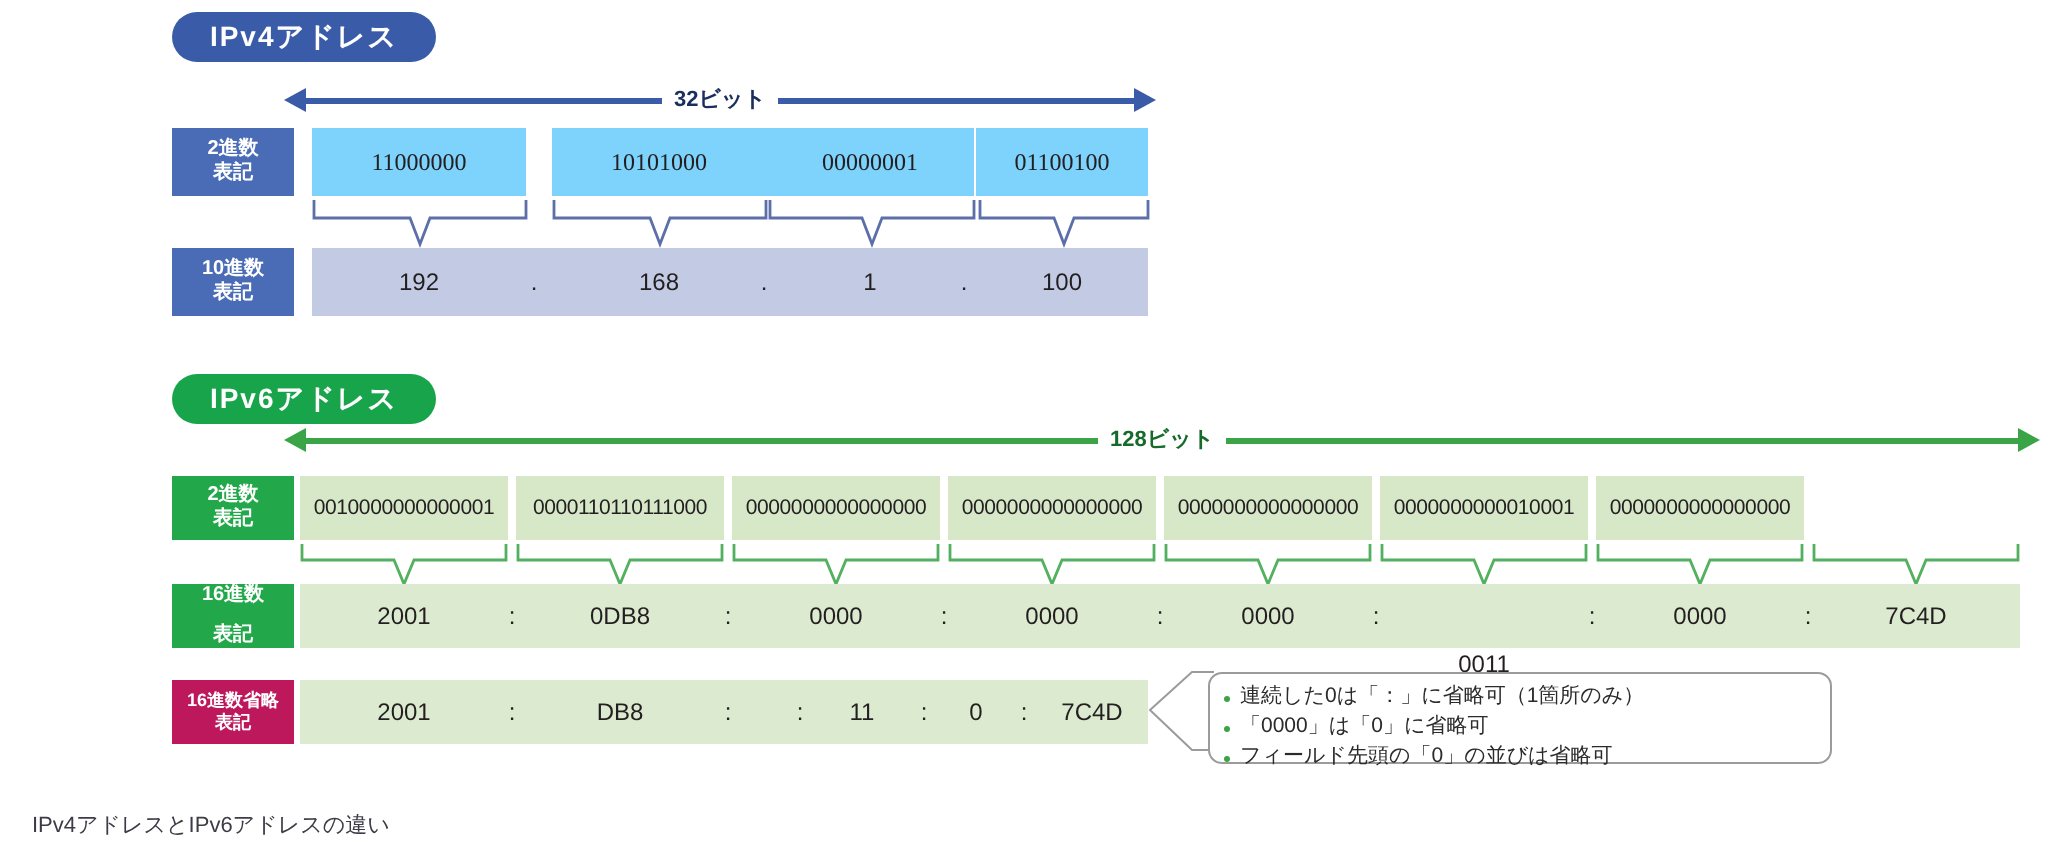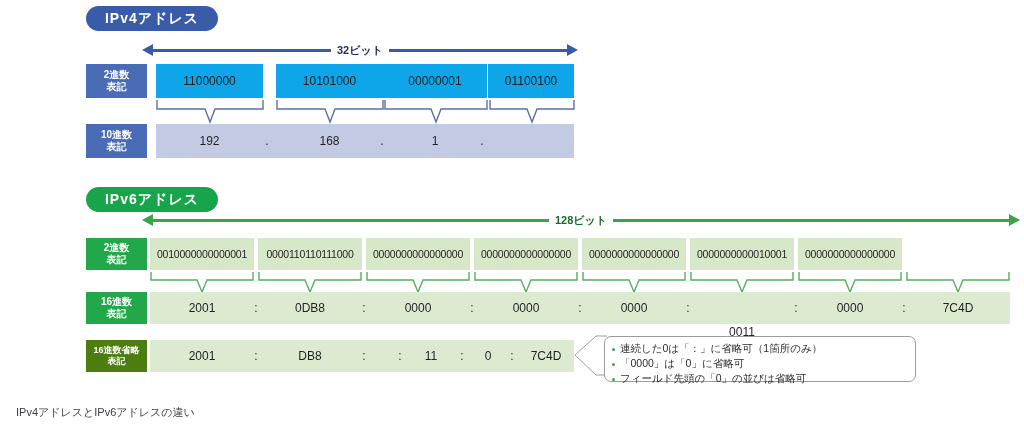--- a/index.html
+++ b/index.html
@@ -48,29 +48,29 @@
   .rowlabel{
     position:absolute;
     display:flex;flex-direction:column;align-items:center;justify-content:center;
     color:#ffffff;font-weight:bold;line-height:1.18;
     text-align:center;
   }
   .rowlabel.v4a{background:#4a6bb5;}
   .rowlabel.v4b{background:#4a6bb5;}
   .rowlabel.v6a{background:#22a84a;}
   .rowlabel.v6b{background:#22a84a;}
-  .rowlabel.v6c{background:#4d7c0f;}
+  .rowlabel.v6c{background:#be185d;}
 
   
   .cell{
     position:absolute;
     display:flex;align-items:center;justify-content:center;
     font-size:12px;color:#231f20;white-space:nowrap;
   }
-  .binv4{background:#0ea5e9;}
+  .binv4{background:#7dd3fc;font-family:Liberation Serif, serif;}
   .decband{background:#c3cbe4;}
   .binv6{background:#d7e8c9;font-size:10.5px;letter-spacing:-0.2px;}
   .hexband{background:#dcead0;}
   .sep{position:absolute;display:flex;align-items:center;justify-content:center;font-size:12px;color:#231f20;}
 
   
   .brace{position:absolute;}
 
   
   .callout{
@@ -140,20 +140,21 @@
     <span>表記</span>
   </div>
 
   <div class="cell decband" style="left:156px;top:124px;width:418px;height:34px;"></div>
   <div class="cell" style="left:156px;top:124px;width:107px;height:34px;">192</div>
   <div class="sep" style="left:252px;top:124px;width:30px;height:34px;">.</div>
   <div class="cell" style="left:276px;top:124px;width:107px;height:34px;">168</div>
   <div class="sep" style="left:367px;top:124px;width:30px;height:34px;">.</div>
   <div class="cell" style="left:383px;top:124px;width:104px;height:34px;">1</div>
   <div class="sep" style="left:467px;top:124px;width:30px;height:34px;">.</div>
+  <div class="cell" style="left:488px;top:124px;width:86px;height:34px;">100</div>
 
   <div class="pill v6" style="left:86px;top:187px;width:132px;height:25px;font-size:14px;">IPv6アドレス</div>
 
   <div class="arrowbar v6bar" style="left:142px;top:213px;width:870px;height:14px;">
     <span class="head left"></span>
     <span class="line" style="width:396px;"></span>
     <span class="lbl">128ビット</span>
     <span class="line" style="width:396px;"></span>
     <span class="head right"></span>
   </div>
@@ -189,21 +190,21 @@
   <svg class="brace" style="left:690px;top:271px;" width="105" height="24">
     <path d="M1,1 L1,9 L47,9 L52,21 L57,9 L103,9 L103,1" fill="none" stroke="#53b05f" stroke-width="1.4"></path>
   </svg>
   <svg class="brace" style="left:798px;top:271px;" width="105" height="24">
     <path d="M1,1 L1,9 L47,9 L52,21 L57,9 L103,9 L103,1" fill="none" stroke="#53b05f" stroke-width="1.4"></path>
   </svg>
   <svg class="brace" style="left:906px;top:271px;" width="105" height="24">
     <path d="M1,1 L1,9 L47,9 L52,21 L57,9 L103,9 L103,1" fill="none" stroke="#53b05f" stroke-width="1.4"></path>
   </svg>
 
-  <div class="rowlabel v6b" style="left:86px;top:292px;width:61px;height:32px;font-size:10px;">
+  <div class="rowlabel v6b" style="left:86px;top:292px;width:61px;height:32px;font-size:10px;justify-content:space-between;">
     <span>16進数</span>
     <span>表記</span>
   </div>
 
   <div class="cell hexband" style="left:150px;top:292px;width:860px;height:32px;"></div>
   <div class="cell" style="left:150px;top:292px;width:104px;height:32px;">2001</div>
   <div class="sep" style="left:244px;top:292px;width:24px;height:32px;">:</div>
   <div class="cell" style="left:258px;top:292px;width:104px;height:32px;">0DB8</div>
   <div class="sep" style="left:352px;top:292px;width:24px;height:32px;">:</div>
   <div class="cell" style="left:366px;top:292px;width:104px;height:32px;">0000</div>

